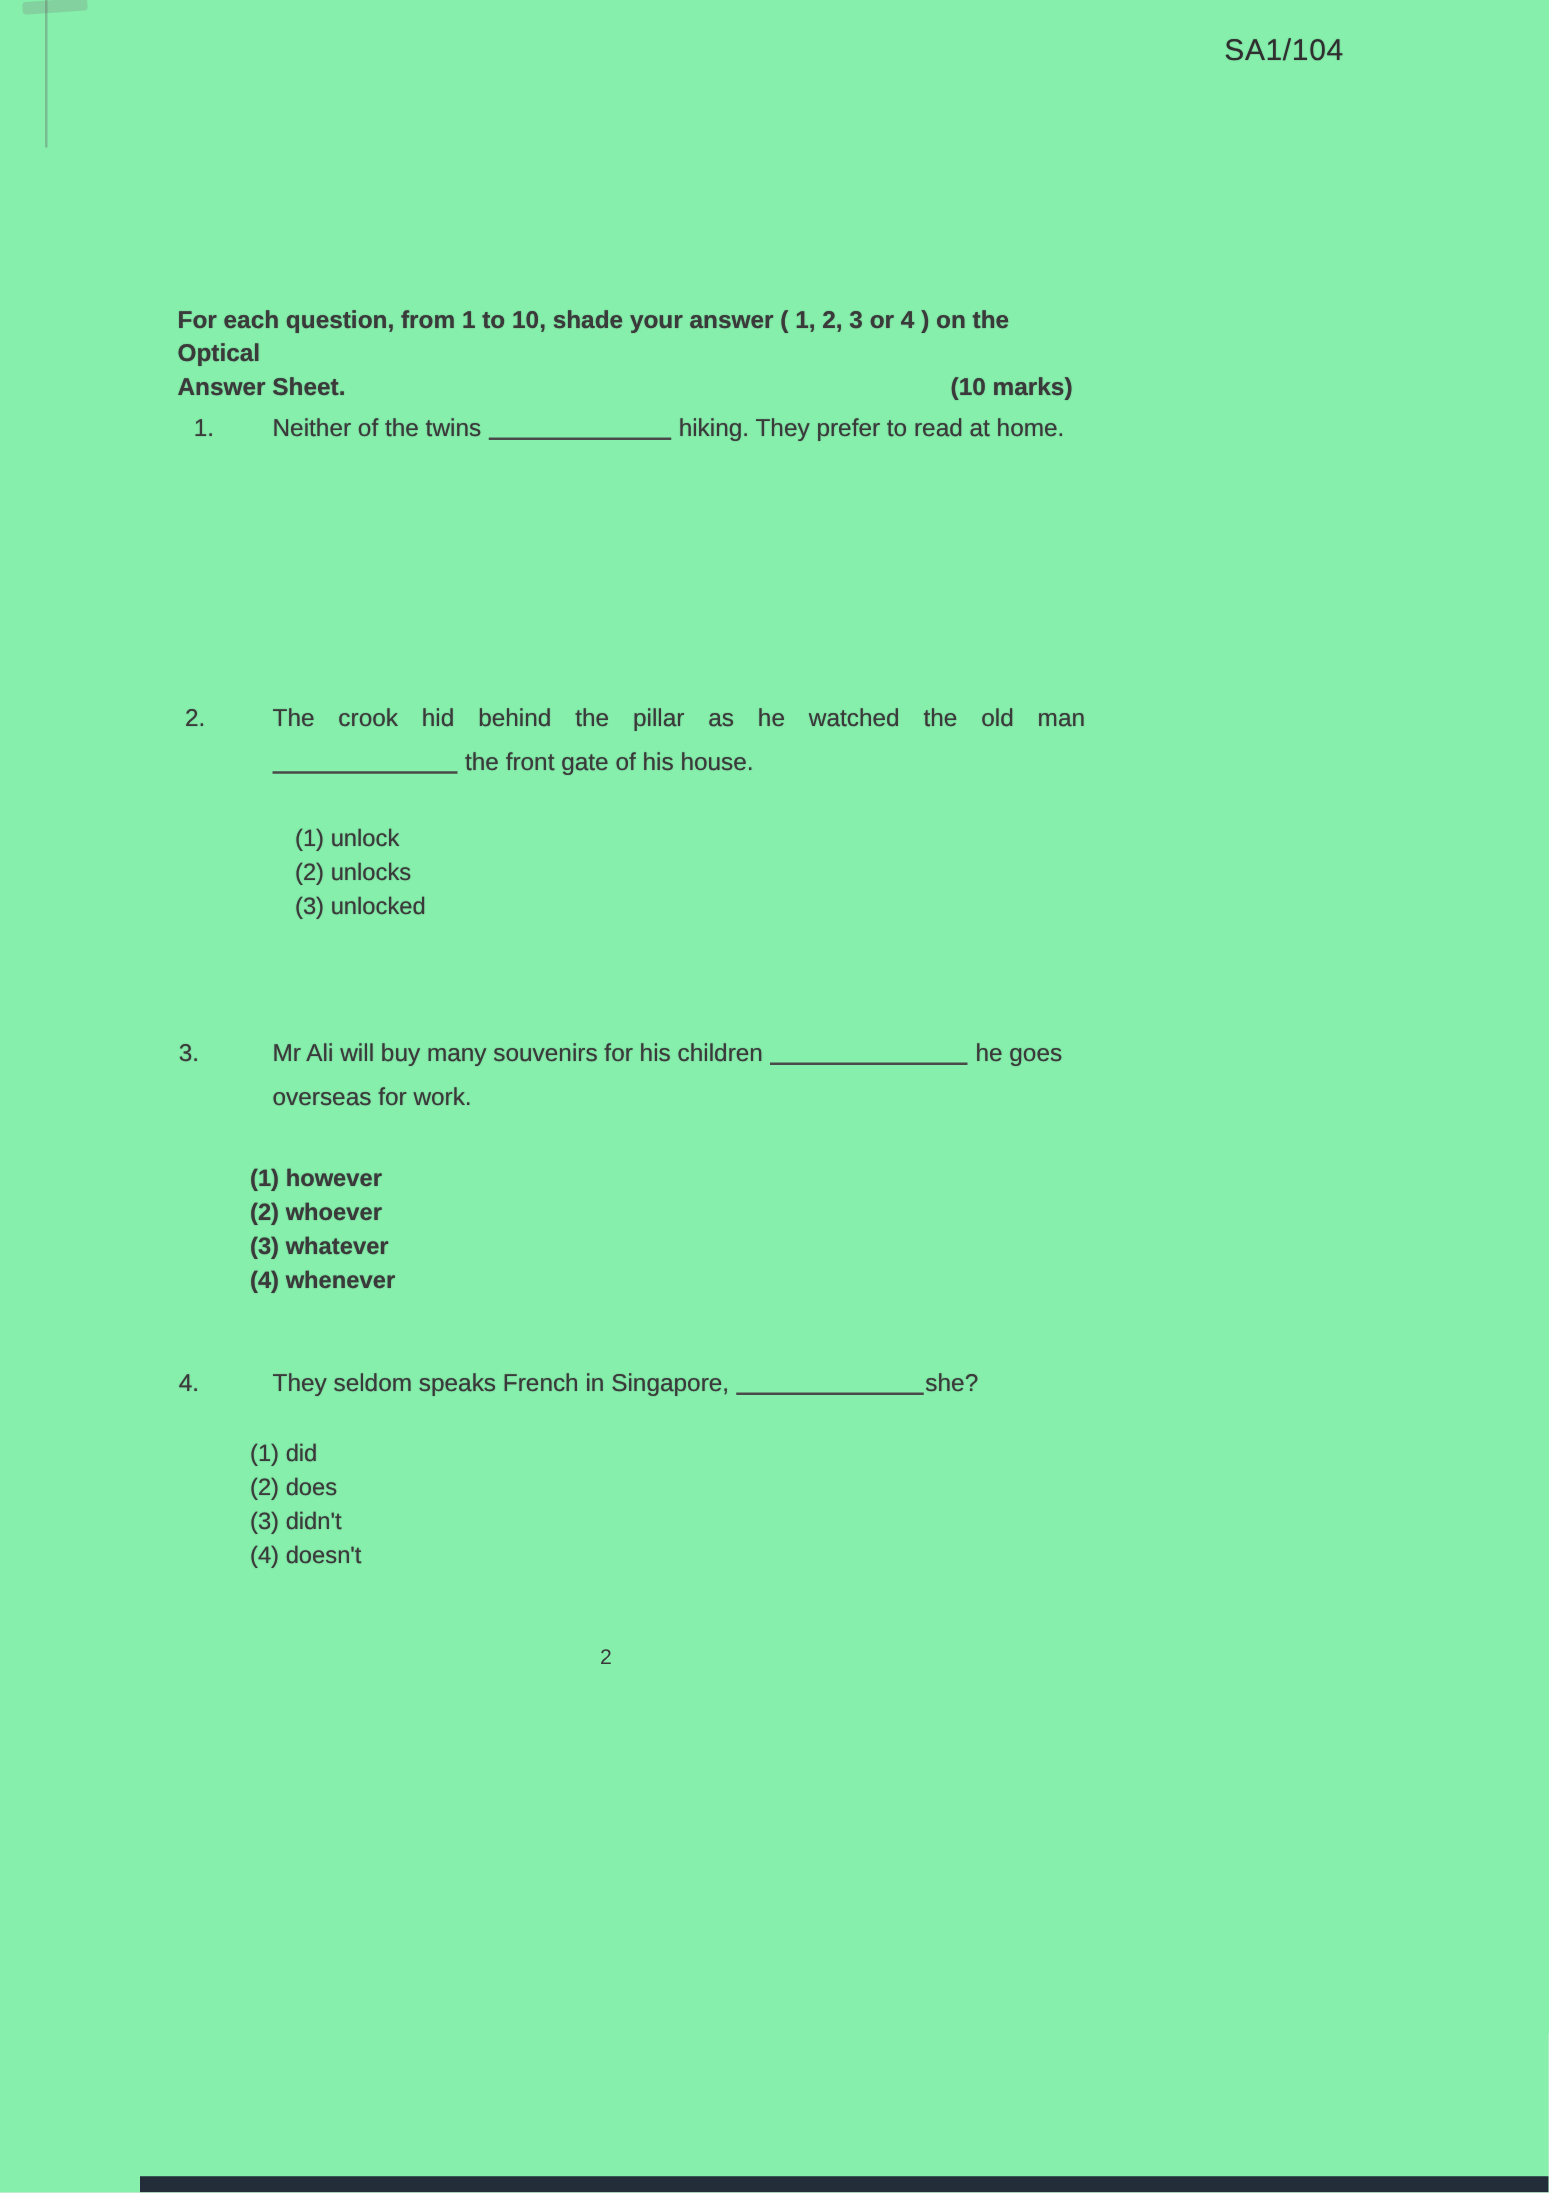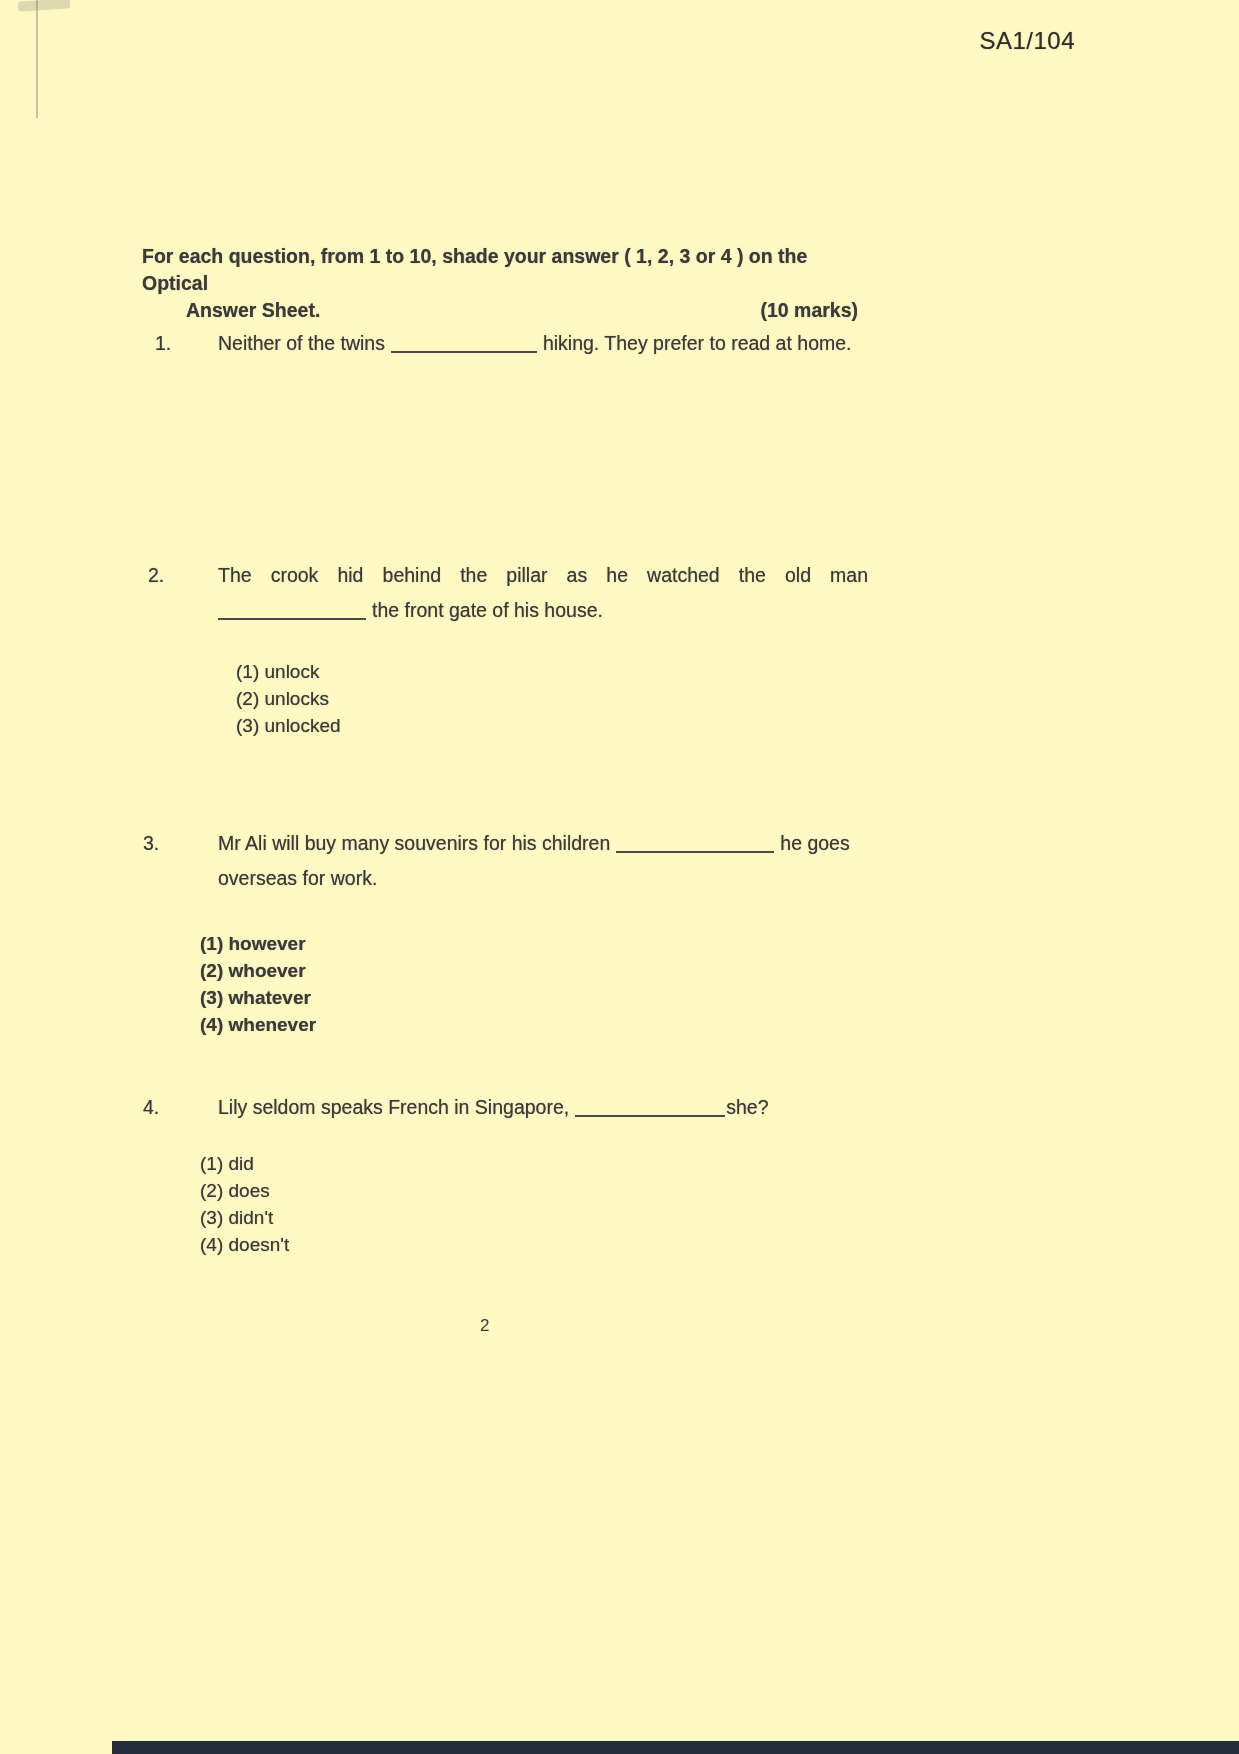--- a/index.html
+++ b/index.html
@@ -4,21 +4,21 @@
 <style>
   html, body {
     margin: 0;
     padding: 0;
     background: #e8e7e4;
   }
   .page {
     position: relative;
     width: 1239px;
     height: 1754px;
-    background: #fef9c3;
+    background: #86efac;
     overflow: hidden;
     font-family: "Liberation Sans", sans-serif;
     color: #3a3a3a;
   }
   .scan-layer {
     position: absolute;
     inset: 0;
     filter: blur(0.35px);
   }
   .ink {
@@ -40,21 +40,20 @@
     top: 243px;
     width: 716px;
     font-size: 19.5px;
     line-height: 27px;
     font-weight: bold;
   }
   .instr-row2 {
     display: flex;
     justify-content: space-between;
     align-items: center;
-    margin-left: 44px;
   }
   .question {
     position: absolute;
     left: 135px;
     width: 728px;
   }
   .qnum {
     position: absolute;
     left: 8px;
     top: 0;
@@ -177,21 +176,21 @@
           <div class="option">(2) whoever</div>
           <div class="option">(3) whatever</div>
           <div class="option">(4) whenever</div>
         </div>
       </div>
     </div>
 
     <div class="question q4 ink" style="top:1094px">
       <div class="qnum">4.</div>
       <div class="qbody">
-        <div class="qline"><span>Lily seldom speaks French in Singapore,</span><span class="blank blank-q4"></span><span>she?</span></div>
+        <div class="qline"><span>They seldom speaks French in Singapore,</span><span class="blank blank-q4"></span><span>she?</span></div>
         <div class="options">
           <div class="option">(1) did</div>
           <div class="option">(2) does</div>
           <div class="option">(3) didn't</div>
           <div class="option">(4) doesn't</div>
         </div>
       </div>
     </div>
 
     <div class="page-number">2</div>

